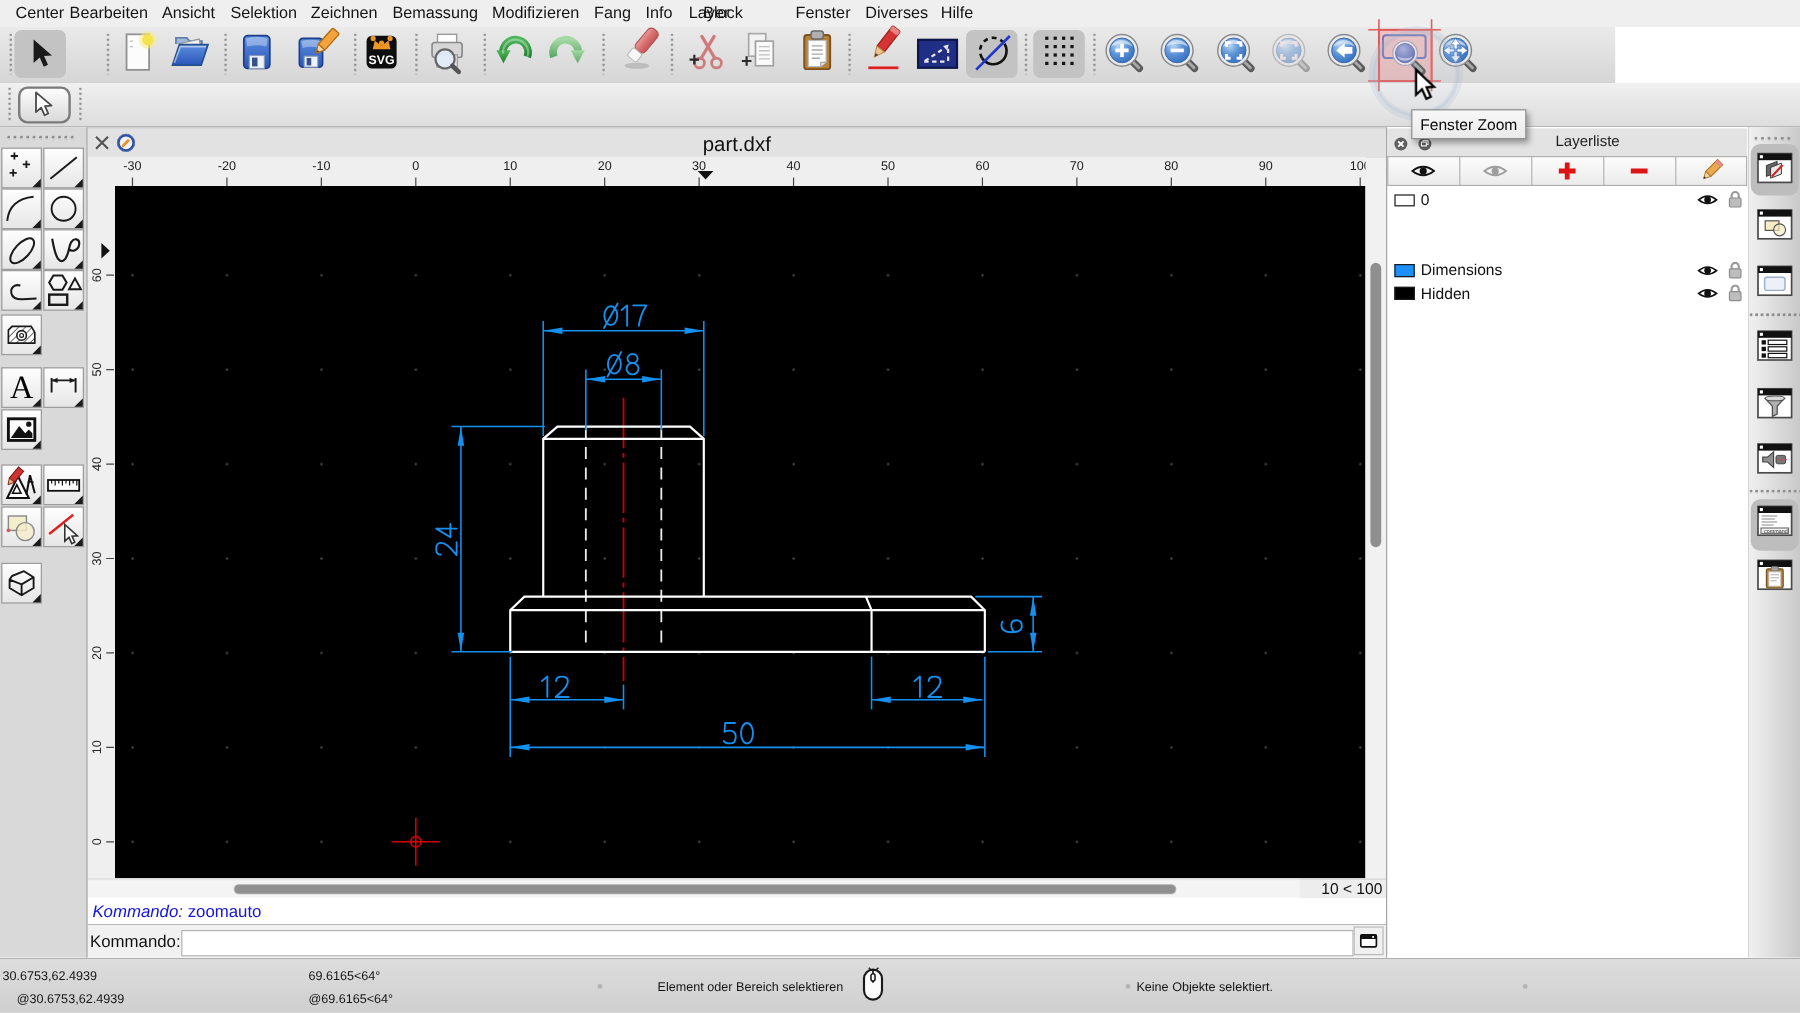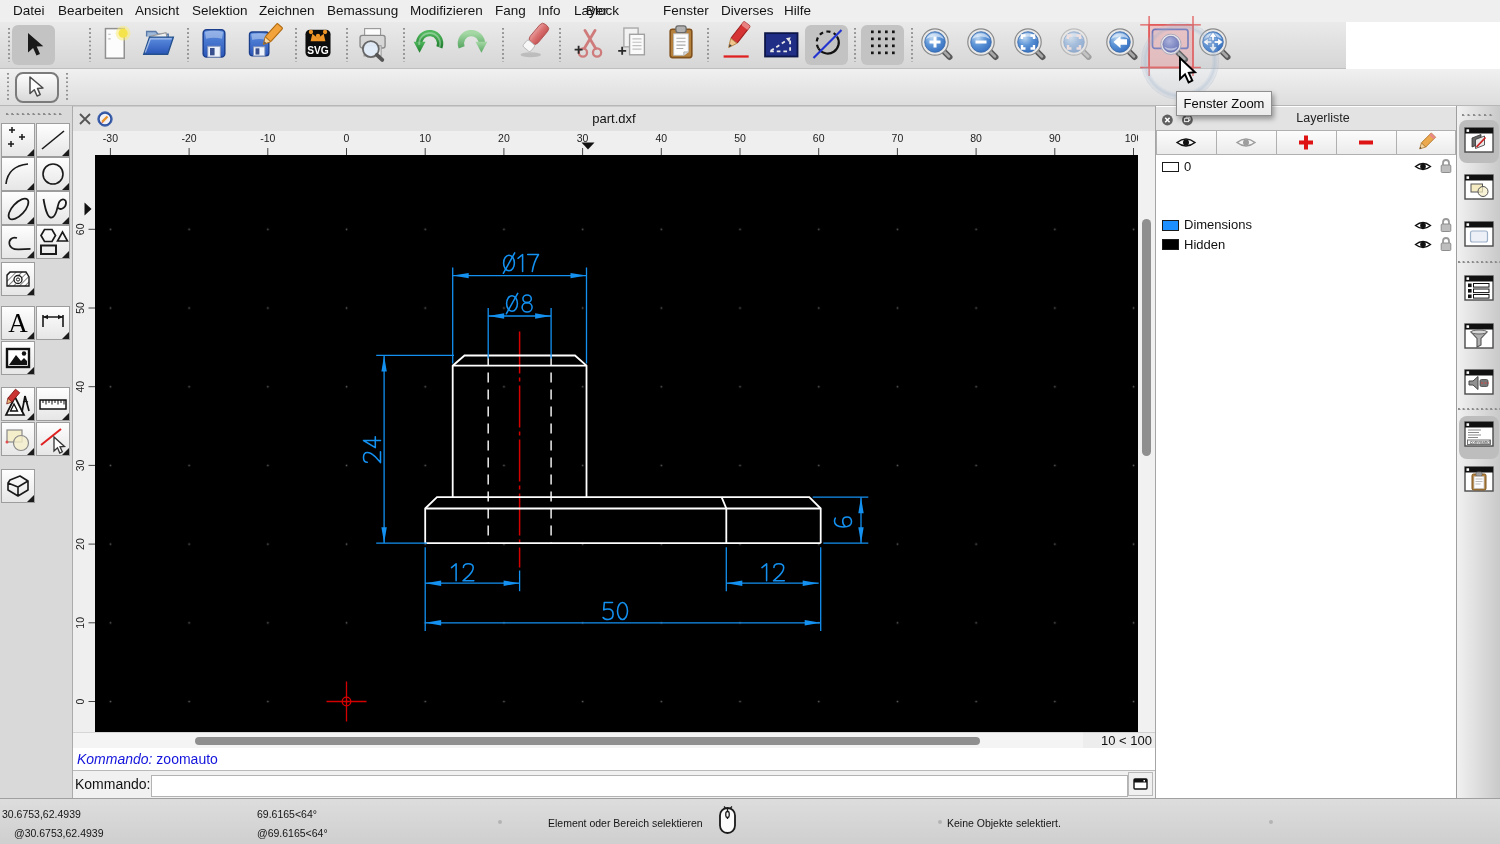--- a/index.html
+++ b/index.html
@@ -7,21 +7,21 @@
 #tb1{position:absolute;left:0;top:22px;width:1346px;height:46px;background:linear-gradient(#eaeaea,#d6d6d6);border-bottom:1px solid #bfbfbf}
 #tb2{position:absolute;left:0;top:69px;width:1500px;height:36px;background:linear-gradient(#f0f0f0,#dddddd);border-bottom:1px solid #b7b7b7}
 .vsep{position:absolute;width:2px;height:34px;top:6px;background-image:radial-gradient(circle at 1px 1px,#929292 0.95px,rgba(0,0,0,0) 1.05px);background-size:2px 4.2px;background-repeat:repeat-y}
 .selbg{position:absolute;background:#c3c3c3;border-radius:6px}
 .ti{position:absolute;top:0;width:36px;height:46px;overflow:visible}
 #leftpal{position:absolute;left:0;top:106px;width:72px;height:692px;background:#d9d9d9;border-right:1px solid #ababab}
 .pb{position:absolute;width:34px;height:34px;background:linear-gradient(#fefefe,#e6e6e6);border:1px solid #9d9d9d;box-sizing:border-box}
 .pb:after{content:"";position:absolute;right:0;bottom:0;border-left:7px solid transparent;border-bottom:7px solid #1b1b1b}
 .pb svg{position:absolute;left:0;top:0;width:32px;height:32px}
 #tabbar{will-change:transform;position:absolute;left:73px;top:106px;width:1082px;height:24.5px;background:#e2e2e2;border-top:1px solid #cccccc;box-sizing:border-box}
-#tabtitle{position:absolute;left:0;width:100%;text-align:center;top:4px;font-size:13px;color:#111}
+#tabtitle{position:absolute;left:0;width:100%;text-align:center;top:4px;font-size:17px;color:#111}
 #rulh{will-change:transform;position:absolute;left:73px;top:130.5px;width:1065px;height:24px;background:#efefef}
 #rulv{will-change:transform;position:absolute;left:73px;top:154.5px;width:22px;height:577px;background:#efefef}
 #vscol{position:absolute;left:1138px;top:130.5px;width:17px;height:601px;background:#f1f1f1}
 #vhandle{position:absolute;left:3.5px;top:88.5px;width:9px;height:237px;background:#8f8f8f;border-radius:5px}
 #hscol{position:absolute;left:73px;top:731.5px;width:1010px;height:16.5px;background:#f4f4f4;border-top:1px solid #d6d6d6;box-sizing:border-box}
 #hhandle{position:absolute;left:122px;top:4px;width:785px;height:8.5px;background:#8f8f8f;border-radius:4.5px}
 #gridstat{will-change:transform;position:absolute;left:1083px;top:731.5px;width:72px;height:16.5px;background:#ededed;border-top:1px solid #d0d0d0;box-sizing:border-box;font-size:13px;color:#111;text-align:right;padding-right:3px;line-height:15px}
 #cmd{will-change:transform;position:absolute;left:73px;top:748px;width:1082px;height:50px;background:#fff}
 #cmdhist{position:absolute;left:0;top:0;width:1082px;height:22.5px;background:#fff;border-bottom:1px solid #b9b9b9;font-size:14px;color:#1414dc;box-sizing:border-box}
 #cmdin{position:absolute;left:0;top:23px;width:1082px;height:27px;background:#f1f1f1}
@@ -41,21 +41,21 @@
 #statusbar div{position:absolute;white-space:nowrap}
 .sdot{position:absolute;width:4px;height:4px;border-radius:2px;background:#b4b4b4}
 #halo{position:absolute;left:1141px;top:22px;width:78px;height:78px;border-radius:50%;z-index:7;background:radial-gradient(circle,rgba(190,205,222,0.12) 0 57%,rgba(152,176,205,0.38) 63%,rgba(178,193,214,0.18) 68%,rgba(144,169,202,0.46) 74%,rgba(170,188,212,0.22) 79%,rgba(132,160,197,0.58) 86%,rgba(140,166,200,0.48) 91%,rgba(160,180,210,0.0) 97%)}
 #tooltip{will-change:transform;position:absolute;left:1176px;top:90.5px;width:94px;height:23px;background:linear-gradient(#f8f8f8,#eaeaea);border:1px solid #8f8f8f;box-shadow:2px 3px 5px rgba(0,0,0,0.35);font-size:13px;color:#0a0a0a;text-align:center;line-height:23px;z-index:9}
 #cursor{position:absolute;left:1178px;top:56px;width:24px;height:32px;z-index:9;overflow:visible}
 #redhl{position:absolute;left:1130px;top:10px;width:80px;height:95px;z-index:5;overflow:visible}
 svg{display:block}
 </style></head>
 <body>
 <div id="menubar">
-<span style="left:13px">Datei</span>
+<span style="left:13px">Center</span>
     <span style="left:58px">Bearbeiten</span>
     <span style="left:135px">Ansicht</span>
     <span style="left:192px">Selektion</span>
     <span style="left:259px">Zeichnen</span>
     <span style="left:327px">Bemassung</span>
     <span style="left:410px">Modifizieren</span>
     <span style="left:495px">Fang</span>
     <span style="left:538px">Info</span>
     <span style="left:574px">Layer</span>
     <span style="left:586px">Block</span>

